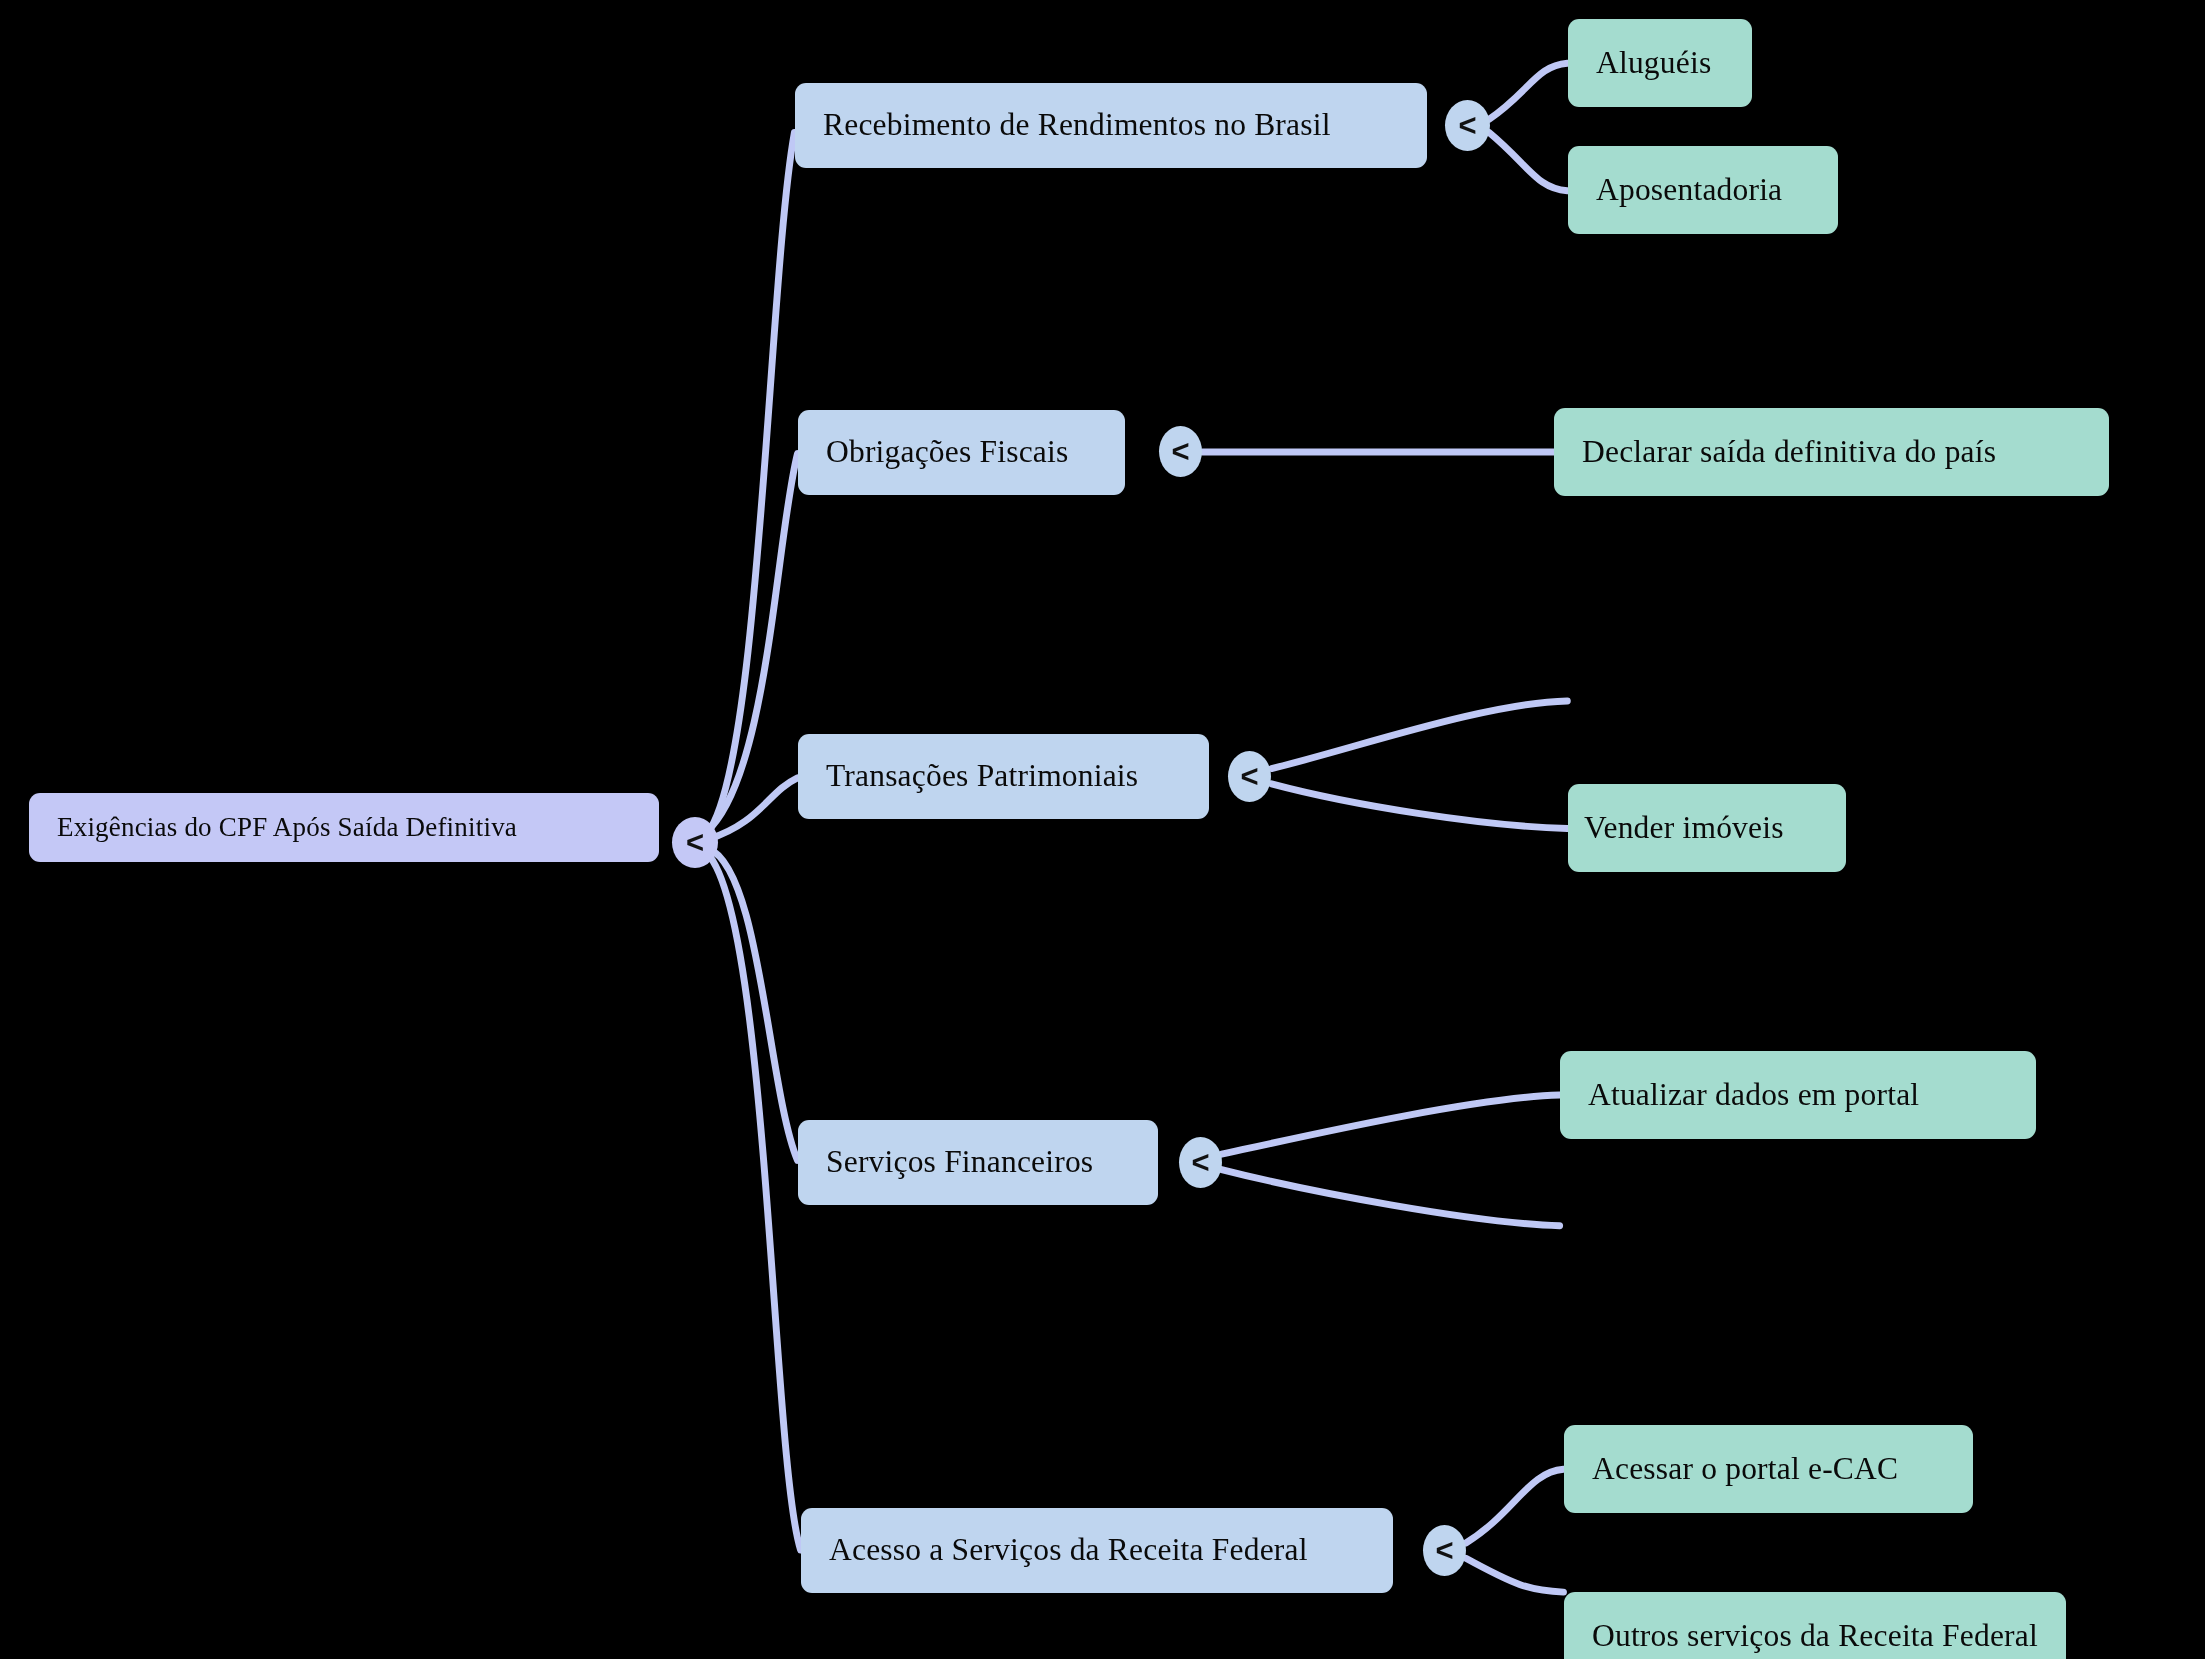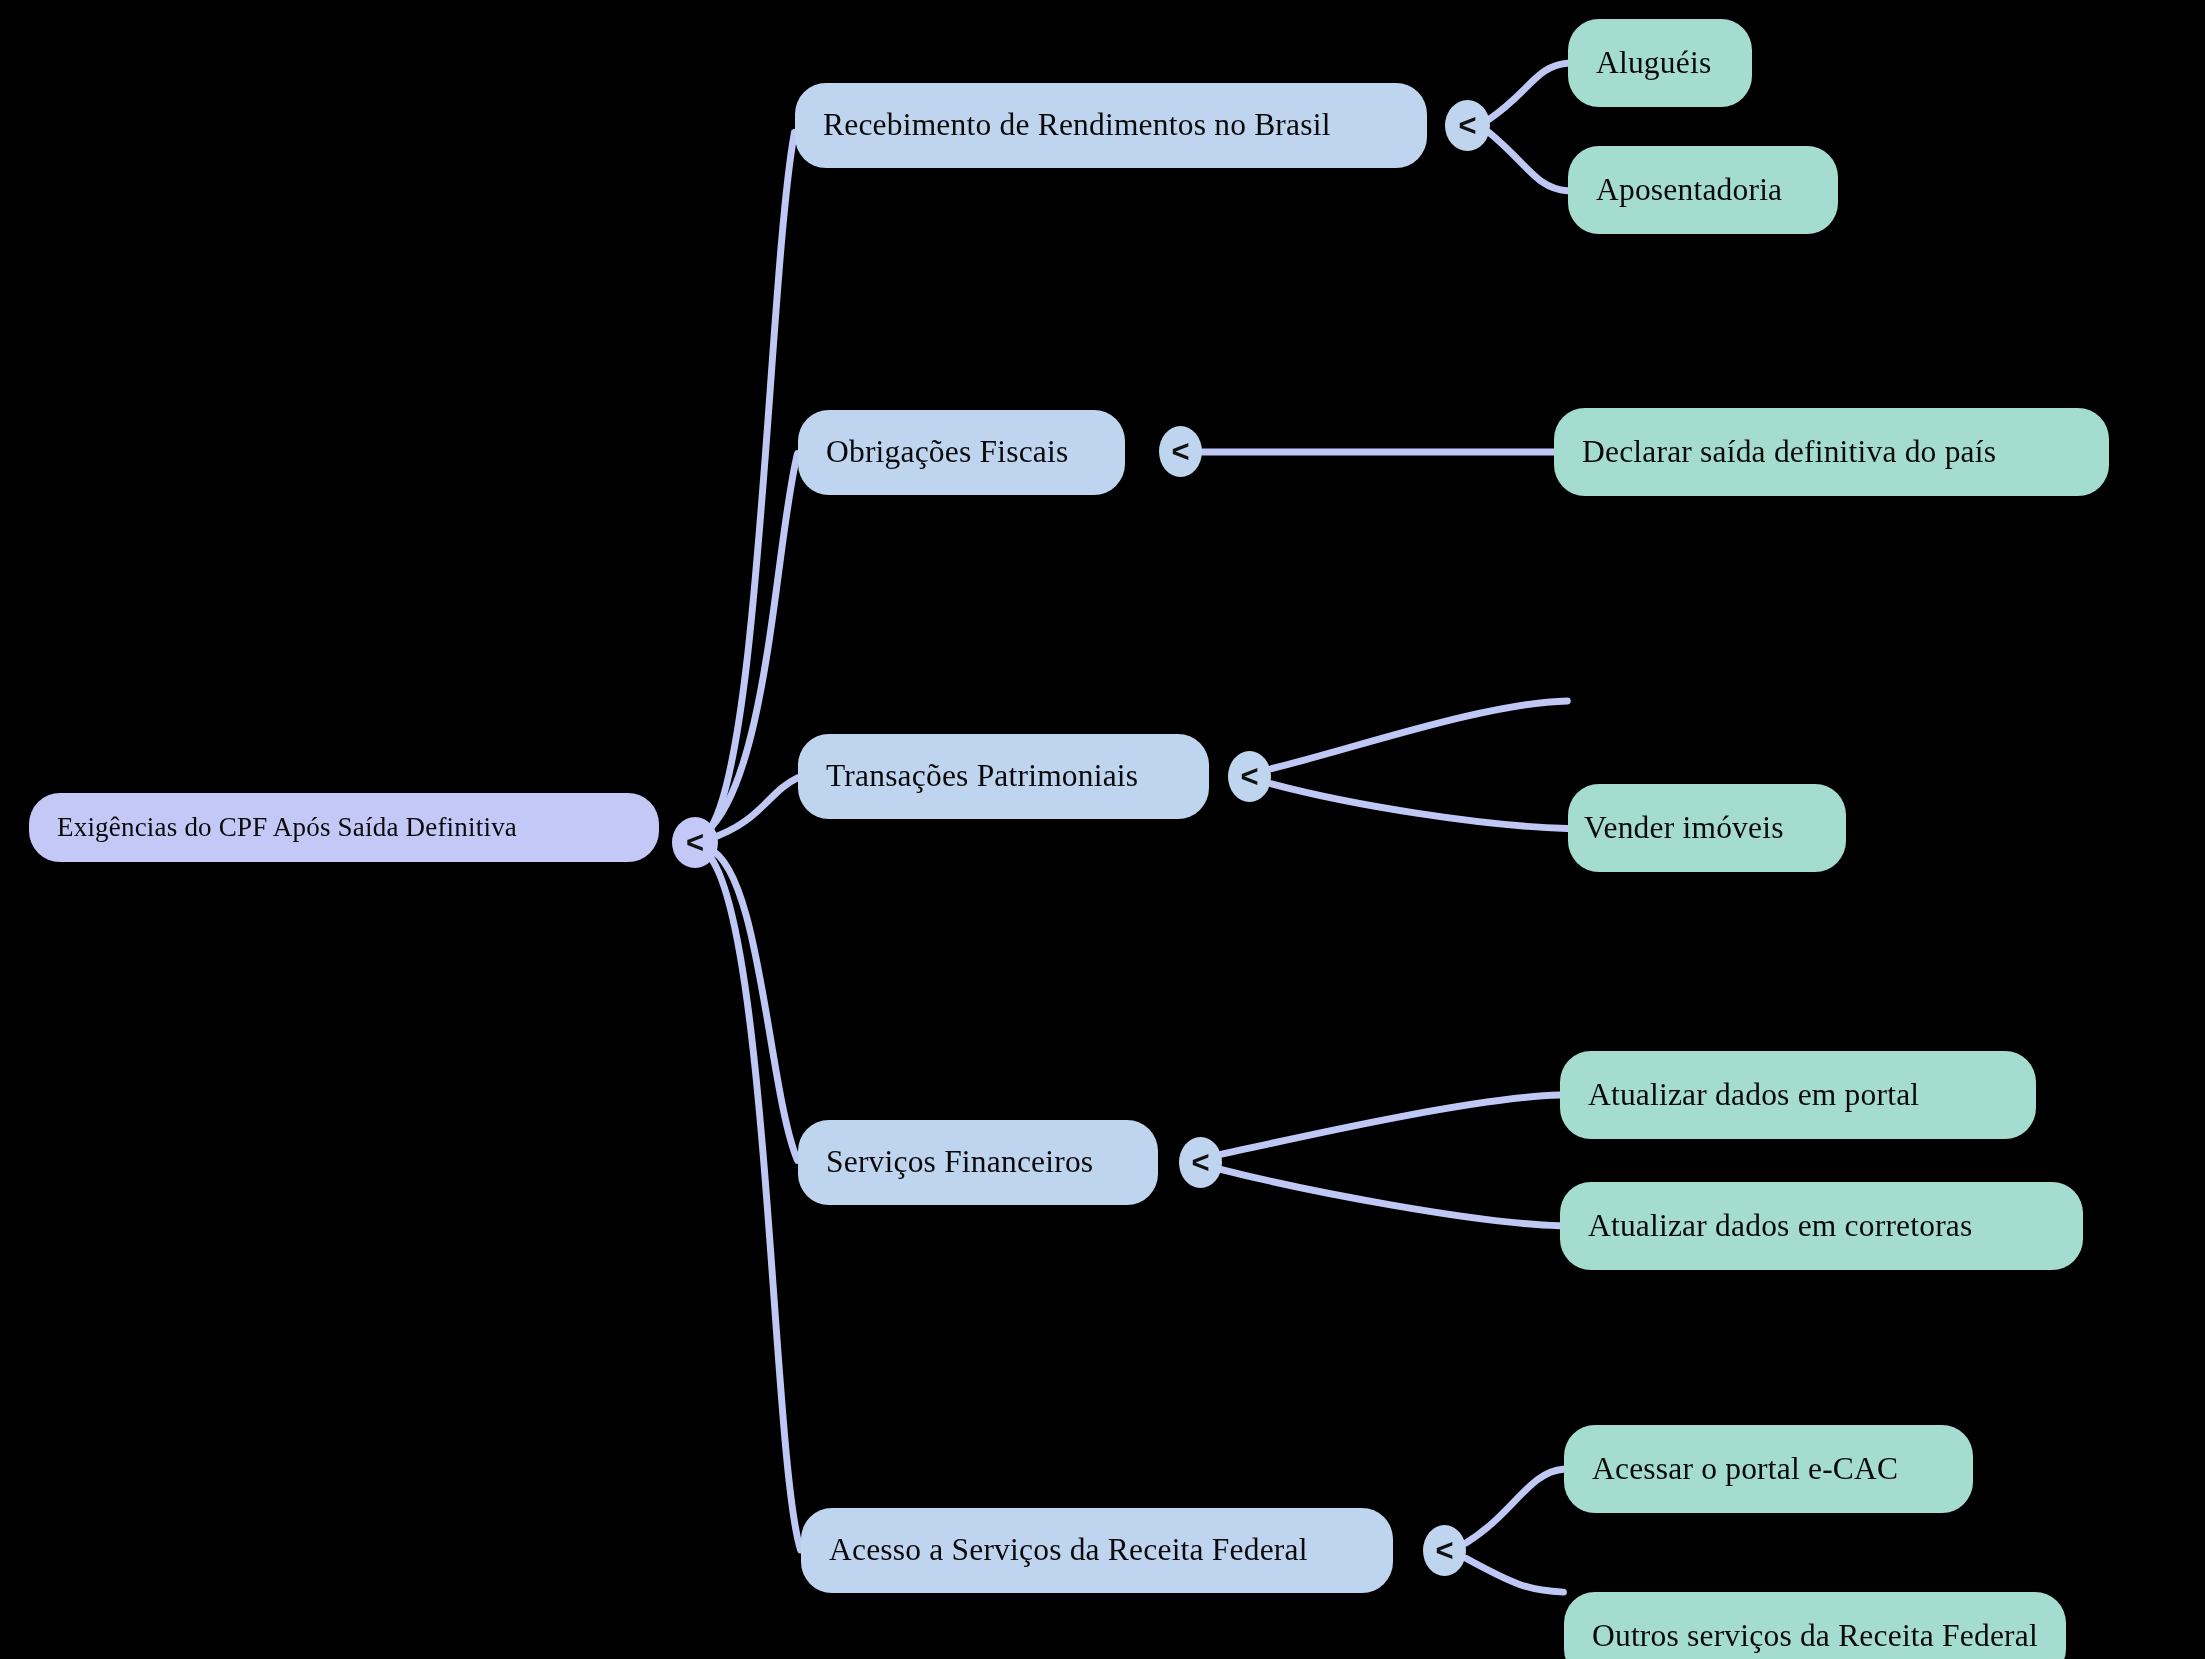--- a/index.html
+++ b/index.html
@@ -21,21 +21,21 @@
     top: 0;
     width: 2205px;
     height: 1660px;
     pointer-events: none;
   }
   .node {
     position: absolute;
     box-sizing: border-box;
     display: flex;
     align-items: center;
-    border-radius: 31px;
+    border-radius: 11px;
     color: #0a0a0a;
     font-size: 31.5px;
     line-height: 1.15;
     padding-left: 28px;
     padding-right: 28px;
     white-space: nowrap;
     letter-spacing: 0.2px;
   }
   .node-root {
     background: #c4c8f6;
@@ -139,23 +139,20 @@
 
   <div class="node node-branch" style="left:798px; top:1120px; width:360px; height:85px;">
     <span>Serviços Financeiros</span>
   </div>
   <div class="connector connector-branch" style="left:1179px; top:1137px; width:43px; height:51px;">
     <span>&lt;</span>
   </div>
   <div class="node node-leaf" style="left:1560px; top:1051px; width:476px; height:88px;">
     <span>Atualizar dados em portal</span>
   </div>
-  <div class="node node-leaf" style="left:1560px; top:1182px; width:523px; height:88px;">
-    <span>Atualizar dados em corretoras</span>
-  </div>
 
   <div class="node node-branch" style="left:801px; top:1508px; width:592px; height:85px;">
     <span>Acesso a Serviços da Receita Federal</span>
   </div>
   <div class="connector connector-branch" style="left:1423px; top:1525px; width:43px; height:51px;">
     <span>&lt;</span>
   </div>
   <div class="node node-leaf" style="left:1564px; top:1425px; width:409px; height:88px;">
     <span>Acessar o portal e-CAC</span>
   </div>

